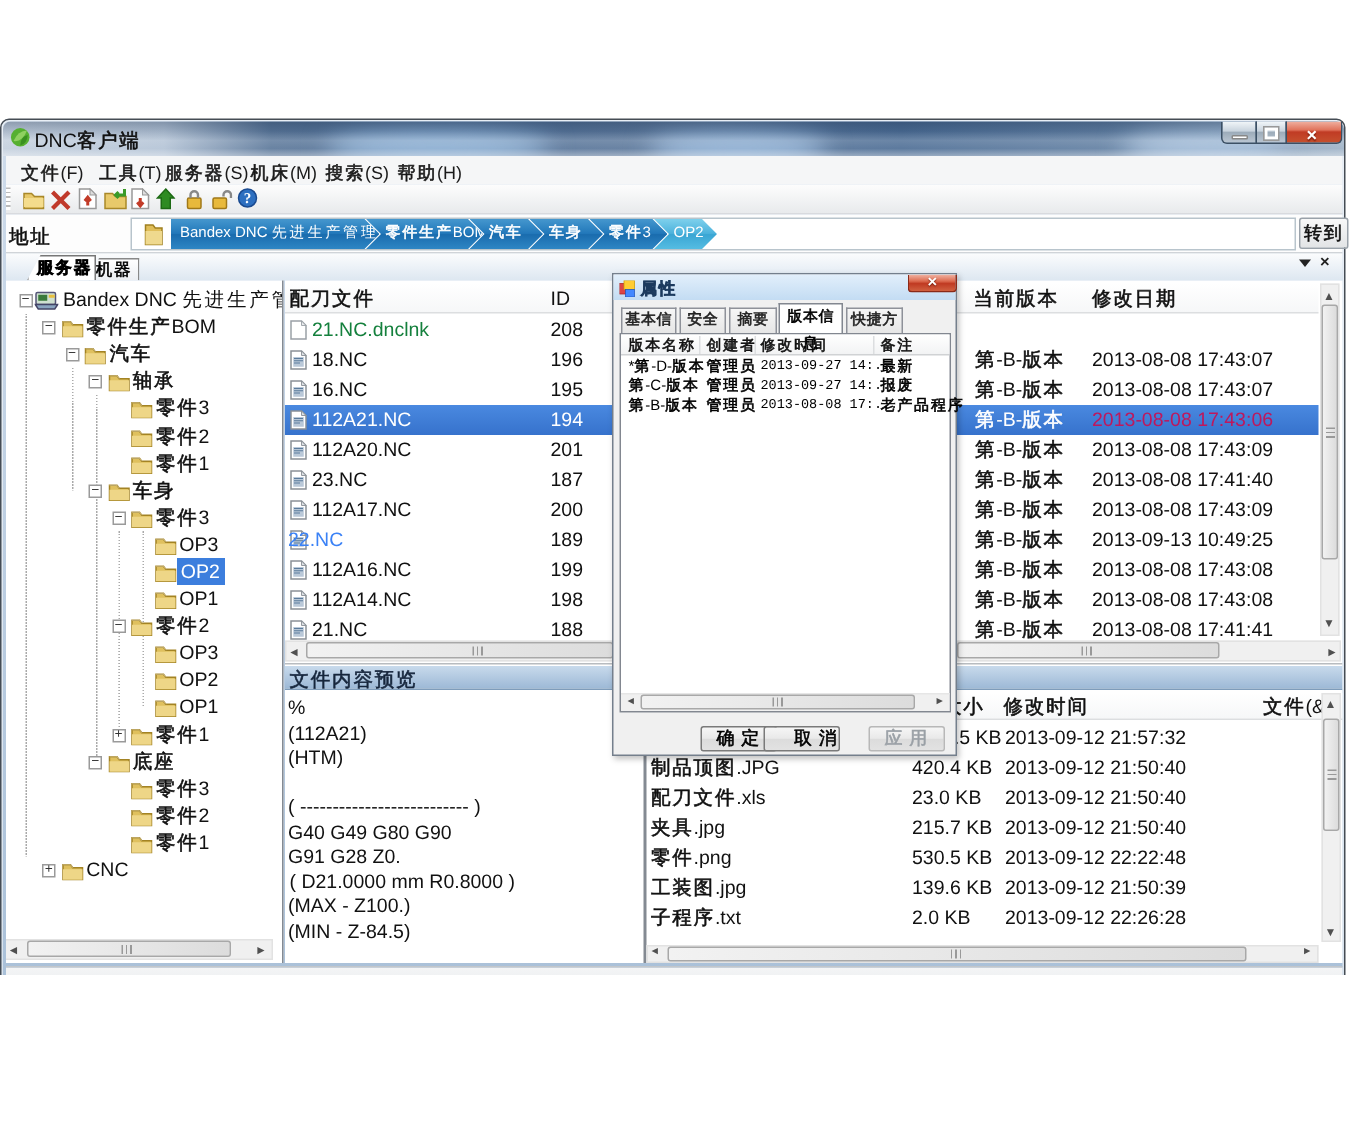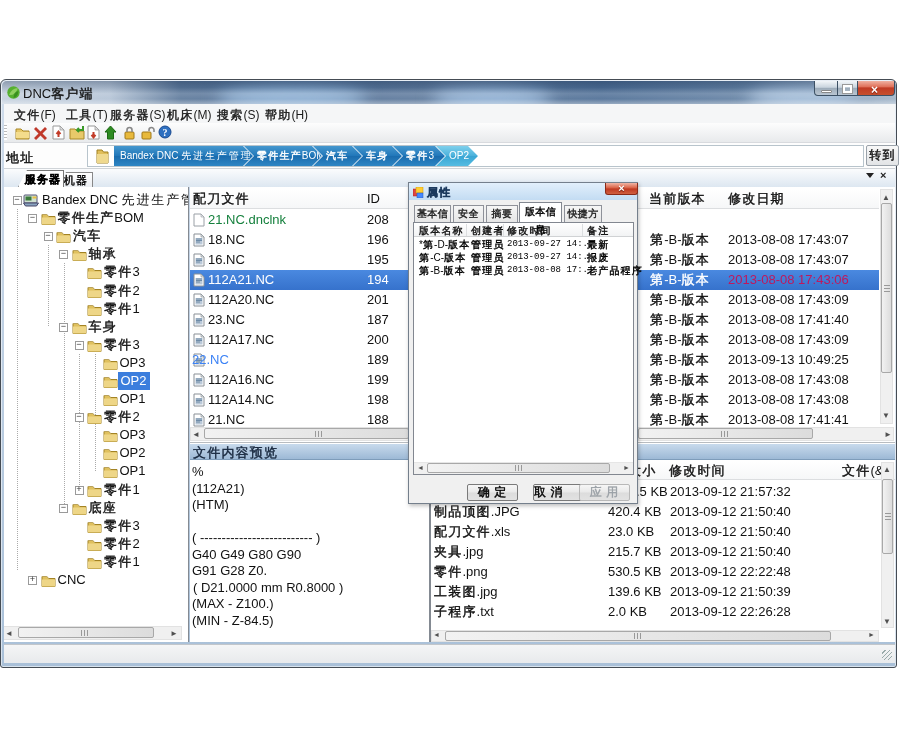--- a/index.html
+++ b/index.html
@@ -1,16 +1,16 @@
 <!DOCTYPE html>
 <html><head><meta charset="utf-8">
 <style>
 *{margin:0;padding:0;box-sizing:border-box}
 html,body{width:900px;height:750px;background:#fff;font-family:"Liberation Sans",sans-serif;overflow:hidden}
-#page{position:absolute;left:0;top:0;width:900px;height:750px;background:#fff;overflow:hidden}
+#page{position:absolute;left:0;top:0;width:900px;height:650px;background:#fff;overflow:hidden}
 .a{position:absolute}
 .c{letter-spacing:1.2px}
 .c,.c2{-webkit-text-stroke:.4px currentColor}
 .c2{letter-spacing:1.2px}
 #dlg .tb span{letter-spacing:.4px}
 #dlg .tb{font-size:10px !important}
 #win{left:0;top:79px;width:897px;height:589px;background:linear-gradient(#cfdceb,#a9c0d8);border:1px solid #454c54;border-radius:6px 6px 3px 3px;box-shadow:inset 0 0 0 1px rgba(255,255,255,.55)}
 #tbar{left:1px;top:1px;width:894px;height:23px;border-radius:5px 5px 0 0;overflow:hidden;background:linear-gradient(90deg,#c3cfdd 0%,#b2c2d5 12%,#587598 20%,#4e6d94 33%,#5c789b 50%,#4a6b93 67%,#6280a3 84%,#87a0bc 93%,#9db1c6 100%)}#tbar:after{content:'';position:absolute;left:0;top:0;width:100%;height:100%;background:linear-gradient(rgba(20,40,70,.30),rgba(20,40,70,.12) 28%,rgba(255,255,255,.18) 55%,rgba(255,255,255,.10) 78%,rgba(255,255,255,.42))}
 #tbar .blob1{left:215px;top:4px;width:150px;height:26px;background:#8fb2d6;filter:blur(8px);border-radius:50%}
 #tbar .blob2{left:430px;top:6px;width:120px;height:24px;background:#93b4d8;filter:blur(8px);border-radius:50%}
@@ -505,16 +505,16 @@
 <div class="a" style="left:57px;top:41px;font-size:10px;line-height:13px;white-space:nowrap"><span class="c">管理员</span></div>
 <div class="a" style="left:93px;top:41px;font-size:9px;line-height:13px;font-family:'Liberation Mono';white-space:nowrap">2013-08-08 17:...</div>
 <div class="a" style="left:173px;top:41px;font-size:10px;line-height:13px;white-space:nowrap"><span class="c">老产品程序</span></div>
 <div class="a sbar" style="left:0px;top:239px;width:219px;height:12px;border:none;border-top:1px solid #e6e6e6"></div>
 <div class="a sarr" style="left:3px;top:241px;font-size:7px">◄</div>
 <div class="a sthumb" style="left:13px;top:240px;width:183px;height:10px"></div>
 <div class="a" style="left:101px;top:242px;width:7px;height:6px;background:repeating-linear-gradient(90deg,#999 0 1px,transparent 1px 3px)"></div>
 <div class="a sarr" style="left:209px;top:241px;font-size:7px">►</div>
 </div>
 <div class="a" style="left:58px;top:301px;width:51px;height:17px;background:linear-gradient(#f6f6f6,#e9e9e9 48%,#dcdcdc 52%,#e2e2e2);border:1px solid #7a7a7a;border-radius:2px;font-size:12px;text-align:center;line-height:15px"><span class="c2">确</span> <span class="c2">定</span></div>
-<div class="a" style="left:124px;top:301px;width:51px;height:17px;background:linear-gradient(#f6f6f6,#e9e9e9 48%,#dcdcdc 52%,#e2e2e2);border:1px solid #7a7a7a;border-radius:2px;font-size:12px;text-align:left;line-height:15px"><span class="c2">取</span> <span class="c2">消</span></div>
+<div class="a" style="left:100px;top:301px;width:51px;height:17px;background:linear-gradient(#f6f6f6,#e9e9e9 48%,#dcdcdc 52%,#e2e2e2);border:1px solid #7a7a7a;border-radius:2px;font-size:12px;text-align:right;line-height:15px"><span class="c2">取</span> <span class="c2">消</span></div>
 <div class="a" style="left:170px;top:301px;width:51px;height:17px;background:linear-gradient(#f6f6f6,#e9e9e9 48%,#dcdcdc 52%,#e2e2e2);border:1px solid #7a7a7a;border-radius:2px;font-size:12px;text-align:center;line-height:15px;border-color:#b8b8b8;color:#9aa0a6"><span class="c2">应</span> <span class="c2">用</span></div>
 </div>
   </div>
 
 </body></html>

